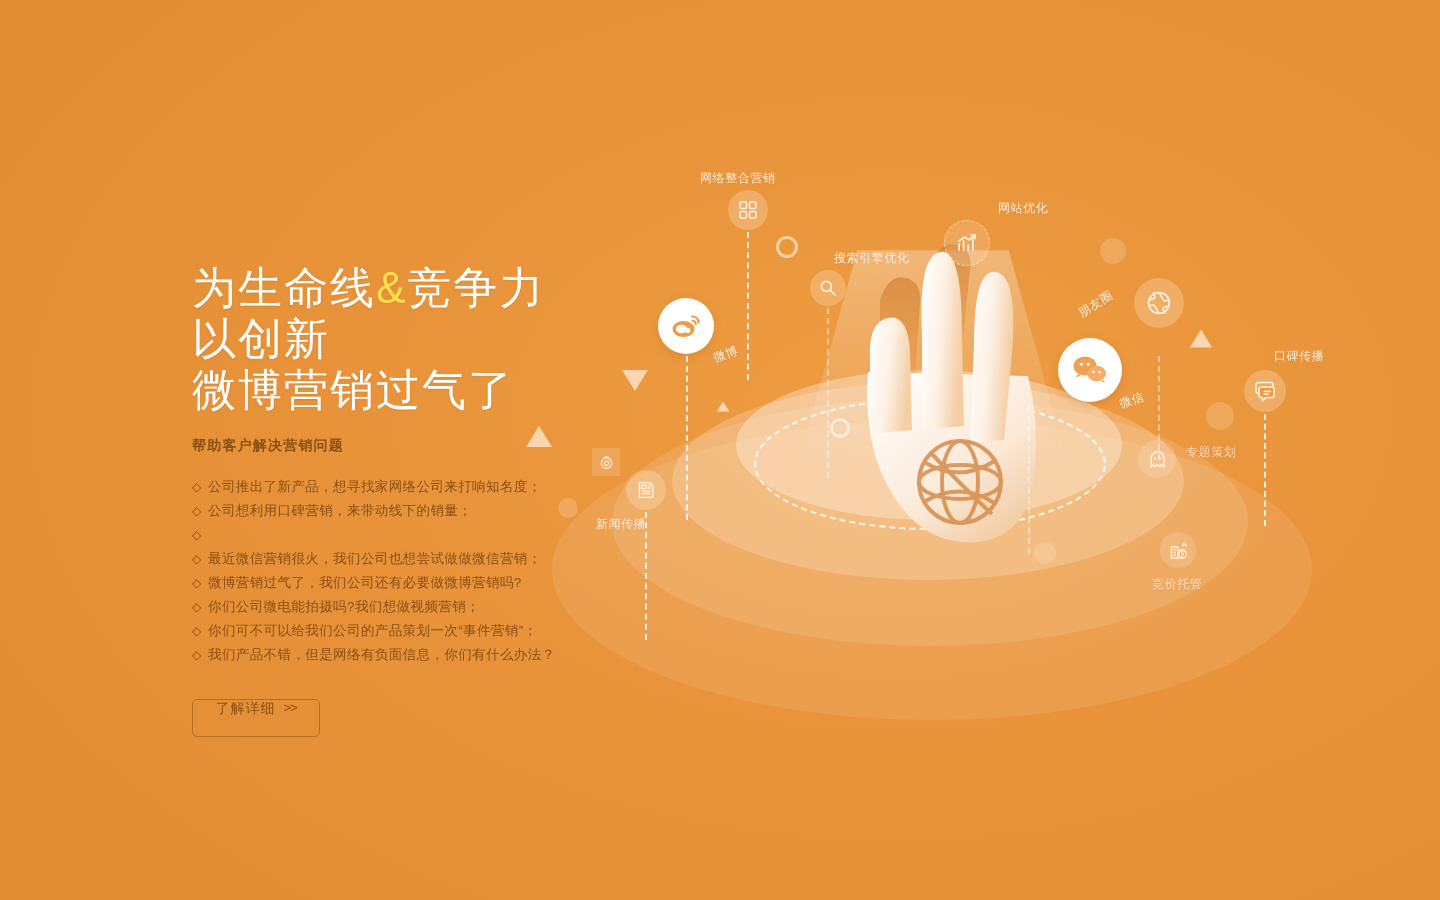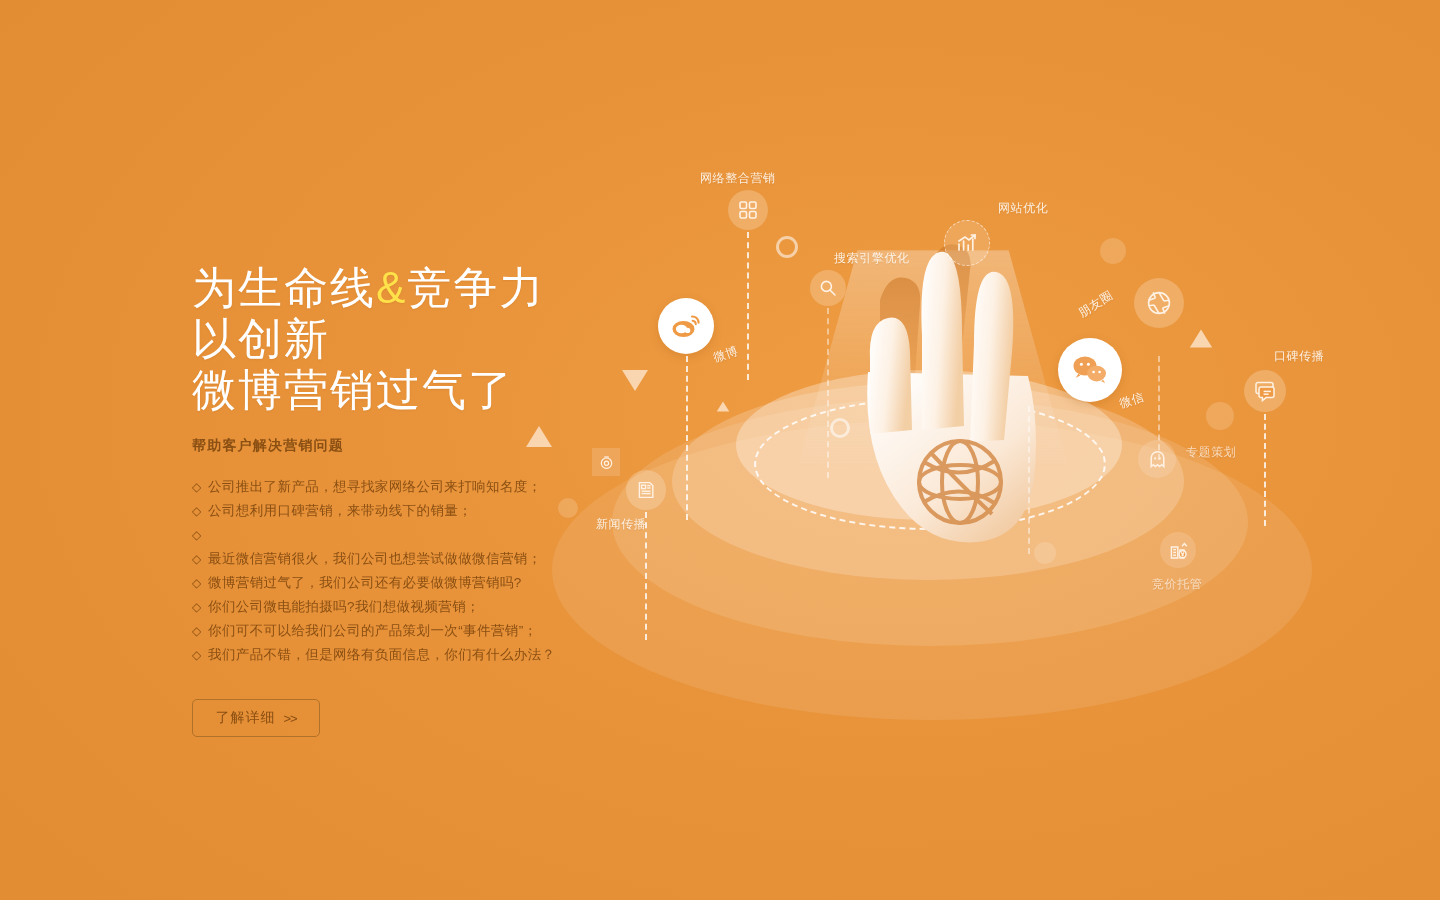--- a/index.html
+++ b/index.html
@@ -50,21 +50,21 @@
     margin-bottom: 0px;
   }
   .bullet .dia {
     display: inline-block;
     width: 16px; flex: 0 0 16px;
     color: #8a4f12;
     font-size: 12px;
   }
 
   .cta {
-    display: inline-flex; align-items: center; justify-content: center;
+    display: inline-flex; justify-content: center;
     margin-top: 32px;
     width: 128px; height: 38px;
     border: 1px solid #b07228;
     border-radius: 5px;
     color: #8a4f12;
     font-size: 14px;
     letter-spacing: 1px;
     background: transparent;
     cursor: pointer;
   }

